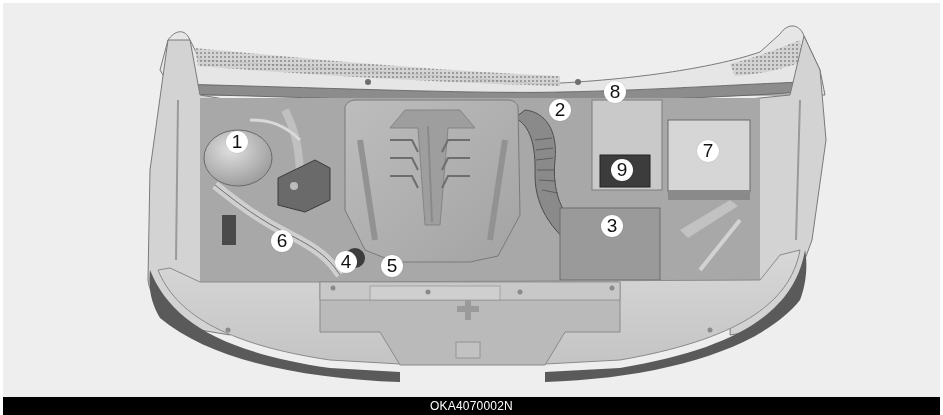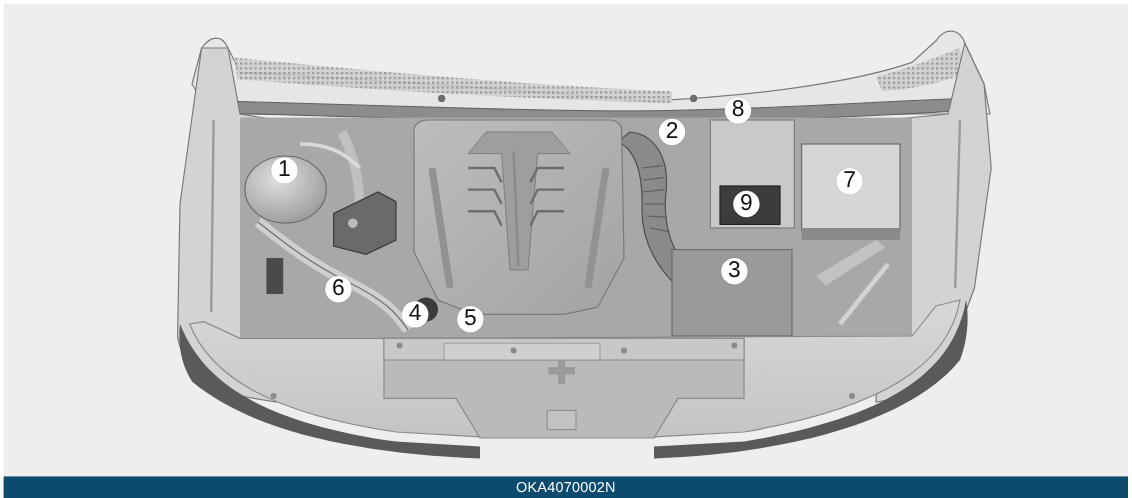--- a/index.html
+++ b/index.html
@@ -9,21 +9,21 @@
     .figure svg { position: absolute; left: 0; top: 0; }
     .callout {
       position: absolute; width: 22px; height: 22px; border-radius: 50%;
       background: #ffffff; color: #111111;
       font-family: "Liberation Sans", sans-serif; font-size: 19px; line-height: 22px;
       text-align: center; transform: translate(-50%, -50%);
       box-shadow: 0 0 1px rgba(0,0,0,0.25);
     }
     .caption-bar {
       position: absolute; left: 3px; top: 397px; width: 937px; height: 18px;
-      background: #0c4a6e; color: #ffffff;
+      background: #000000; color: #ffffff;
       font-family: "Liberation Sans", sans-serif; font-size: 12px; line-height: 18px;
       text-align: center; letter-spacing: 0.2px;
     }
   </style>
 </head>
 <body>
 
 <div class="frame">
   <div class="figure">
     <svg width="937" height="394" viewBox="3 3 937 394" xmlns="http://www.w3.org/2000/svg">

